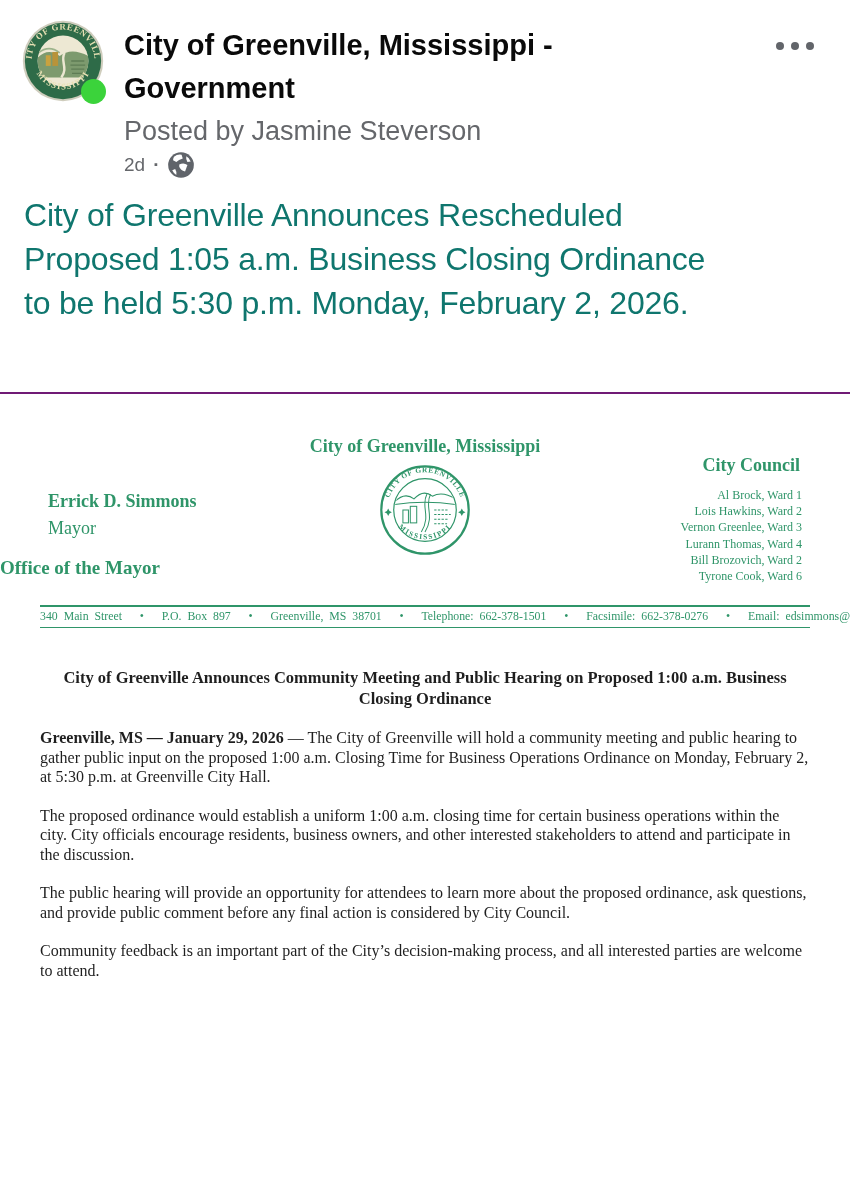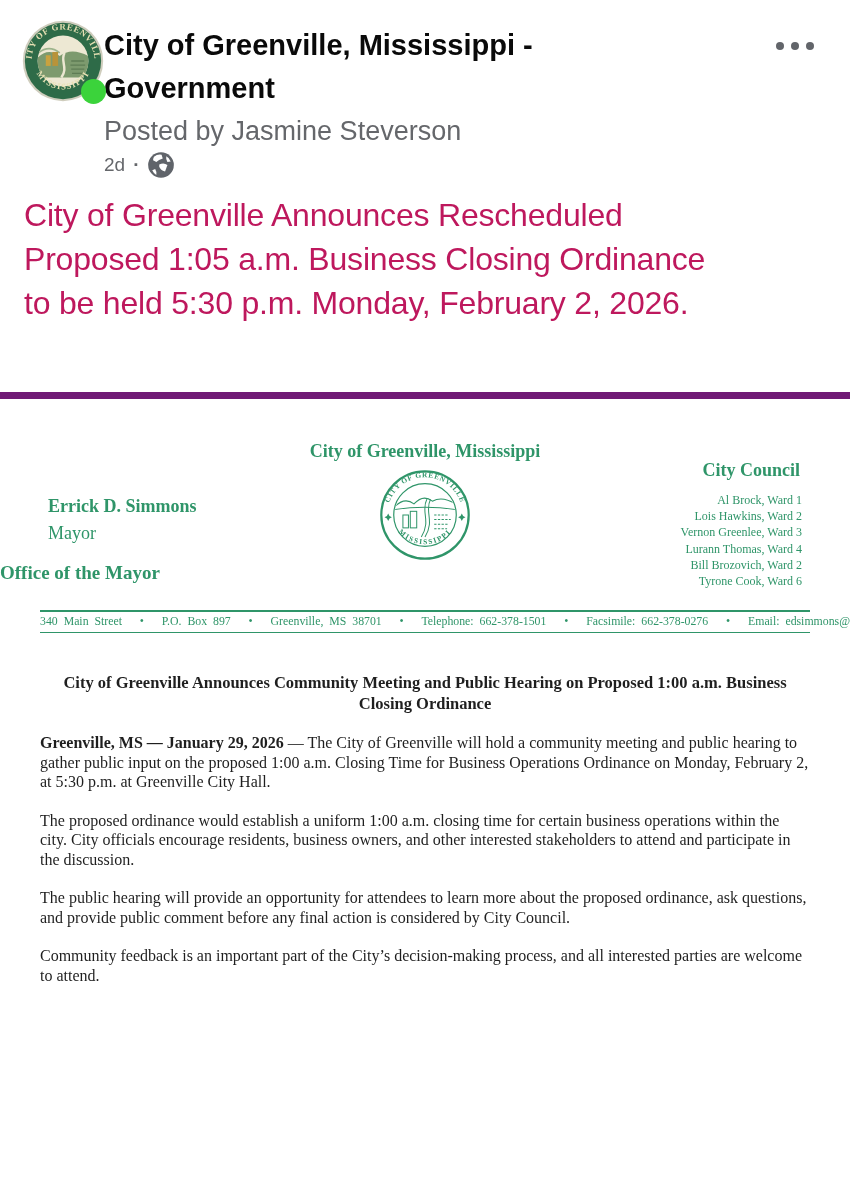--- a/index.html
+++ b/index.html
@@ -10,40 +10,40 @@
   }
 
   
   .post-header { position:relative; padding:20px 24px 0 22px; display:flex; }
   .avatar-wrap { position:relative; width:82px; height:82px; flex:0 0 82px; cursor:pointer; }
   .avatar-wrap svg { display:block; }
   .online-dot {
     position:absolute; right:-2px; bottom:-2px; width:25px; height:25px;
     border-radius:50%; background:#3bd33b;
   }
-  .header-text { margin-left:0; padding-top:4px; }
+  .header-text { margin-left:20px; padding-top:4px; }
   .page-name {
     font-size:29px; font-weight:bold; color:#0a0a0a; line-height:43px;
     max-width:620px; cursor:pointer;
   }
   .posted-by { margin-top:5px; font-size:27px; color:#65676b; line-height:32px; cursor:pointer; }
   .meta-row { margin-top:4px; display:flex; align-items:center; font-size:19px; color:#65676b; }
   .meta-sep { margin:0 8px; font-weight:bold; }
   .globe { width:28px; height:28px; display:inline-block; }
   .menu-dots { position:absolute; right:30px; top:36px; display:flex; gap:7px; cursor:pointer; padding:6px; }
   .menu-dots i { width:8px; height:8px; border-radius:50%; background:#62656a; display:block; }
 
   
-  .post-message { margin-top:14px; padding:0 24px; color:#be185d; }
+  .post-message { margin-top:14px; padding:0 24px; color:#0f766e; }
   .post-message div { font-size:32px; line-height:44px; letter-spacing:-0.2px; }
 
   
   .attachment {
     position:absolute; left:0; top:392px; width:850px; height:797px;
-    border-top:7px solid #701a75; background:#fff;
+    border-top:2px solid #701a75; background:#fff;
     font-family:"Liberation Serif", serif; cursor:pointer;
   }
   .letterhead { position:relative; height:240px; color:#2f9569; }
   .lh-org-title { position:absolute; top:42px; left:0; width:100%; text-align:center;
                   font-size:18px; font-weight:bold; }
   .lh-council-title { position:absolute; top:61px; right:50px; font-size:18px; font-weight:bold; }
   .lh-council-list { position:absolute; top:93px; right:48px; text-align:right;
                      font-size:12px; line-height:16.2px; }
   .lh-mayor-name { position:absolute; top:97px; left:48px; font-size:18px; font-weight:bold; }
   .lh-mayor-title { position:absolute; top:124px; left:48px; font-size:18px; }

